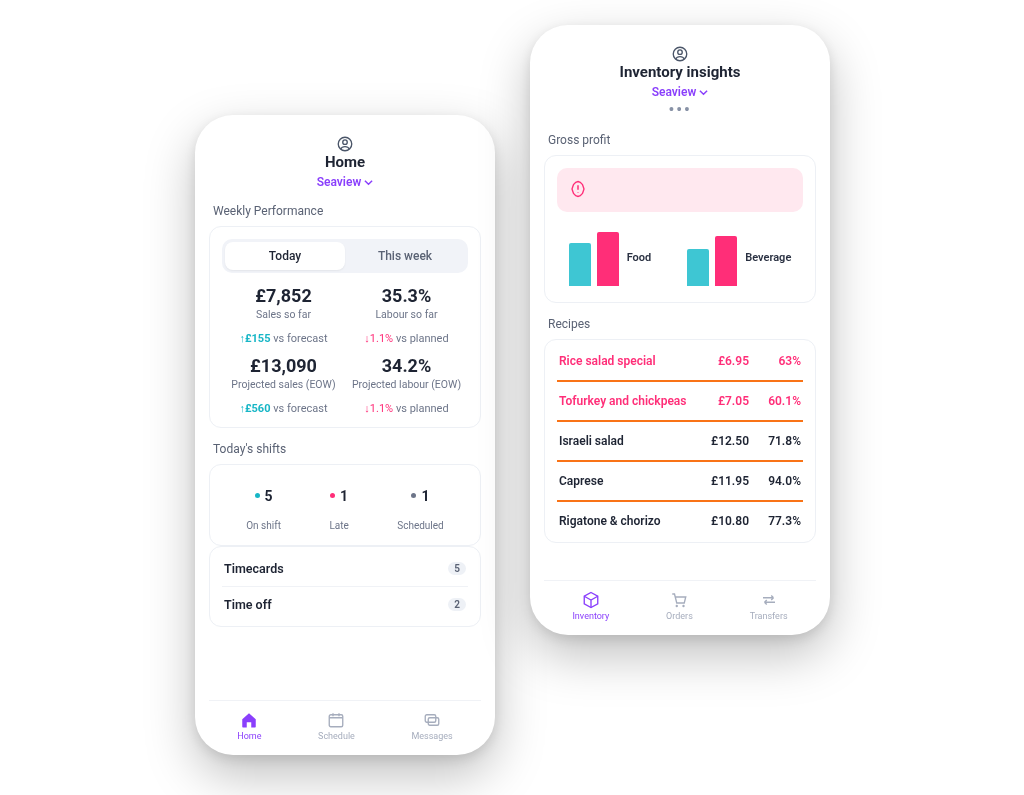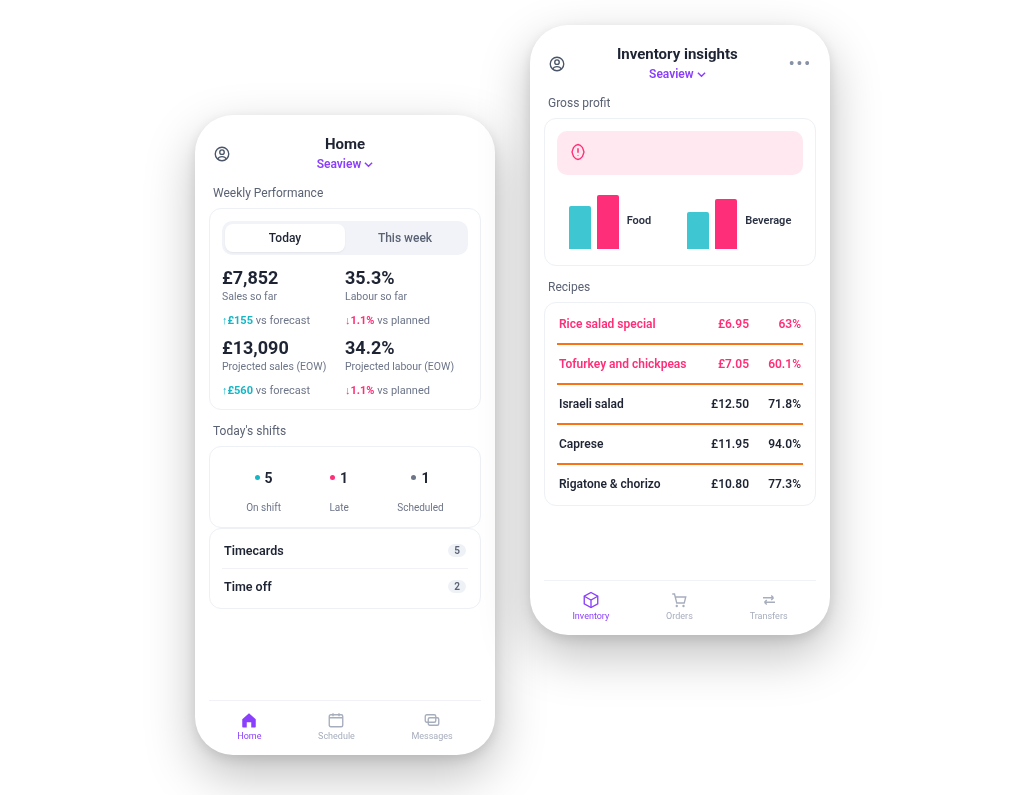--- a/index.html
+++ b/index.html
@@ -10,21 +10,21 @@
     background: #fff;
     border-radius: 38px;
     box-shadow: 0 20px 50px rgba(0,0,0,0.25), 0 4px 12px rgba(0,0,0,0.10);
     padding: 18px 14px 10px 14px;
     display: flex;
     flex-direction: column;
   }
   .phone-left { left: 195px; top: 115px; height: 640px; }
   .phone-right { left: 530px; top: 25px; height: 610px; }
 
-  .topbar { display: flex; align-items: center; justify-content: space-between; padding: 2px 4px 0 4px; }
+  .topbar { display: flex; align-items: center; justify-content: space-between; padding: 2px 4px 0 4px; flex-direction: column; }
   .topbar .center { flex: 1; text-align: center; }
   .title { font-size: 15px; font-weight: 700; color: #1e2433; }
   .subtitle { font-size: 12px; font-weight: 600; color: #8a3ffc; margin-top: 2px; display: inline-flex; align-items: center; gap: 3px; }
   .subtitle svg { width: 9px; height: 9px; }
   .ico { color: #4a5568; display:inline-flex; }
   .dots { letter-spacing: 2px; color: #8892a6; font-weight: 700; }
 
   .section-label { font-size: 12px; font-weight: 400; color: #5a6274; margin: 14px 4px 8px 4px; }
   .card {
     background: #fff;
@@ -32,26 +32,26 @@
     border-radius: 12px;
     padding: 12px;
   }
 
   
   .seg { display: flex; background: #f1f3f8; border-radius: 10px; padding: 3px; margin-bottom: 12px;}
   .seg .seg-item { flex: 1; text-align: center; font-size: 12px; font-weight: 500; color: #5a6274; padding: 7px 0; border-radius: 8px; }
   .seg .seg-item.active { background: #fff; color: #1e2433; box-shadow: 0 1px 2px rgba(0,0,0,0.06); }
 
   .grid2 { display: grid; grid-template-columns: 1fr 1fr; gap: 10px 0; }
-  .metric { }
+  .metric { text-align: center; }
   .metric .big { font-size: 18px; font-weight: 700; color: #1e2433; }
   .metric .lbl { font-size: 10.5px; color: #6d7589; margin-top: 2px; }
   .metric .delta { font-size: 11px; margin-top: 11px; color: #6d7589; }
   .delta .up { color: #17b6c6; font-weight: 700; }
-  .delta .down { color: #ff2e78; font-weight: 700; }
+  .delta .down { color: #ff2e78; font-weight: 400; }
 
   .shiftrow { display: flex; justify-content: space-around; padding: 6px 0 2px 0;}
   .shift { text-align: center; }
   .shift .num { font-size: 14px; font-weight: 700; color: #1e2433; display:inline-flex; align-items:center; gap:5px;}
   .shift .dot { width: 5px; height: 5px; border-radius: 50%; display:inline-block;}
   .shift .sl { font-size: 10px; color: #6d7589; margin-top: 16px;}
 
   .approval-item { display:flex; justify-content:space-between; align-items:center; padding: 10px 2px;}
   .approval-item + .approval-item { border-top: 1px solid #f0f2f6;}
   .approval-item .nm { font-size: 12.5px; font-weight:600; color:#1e2433;}

